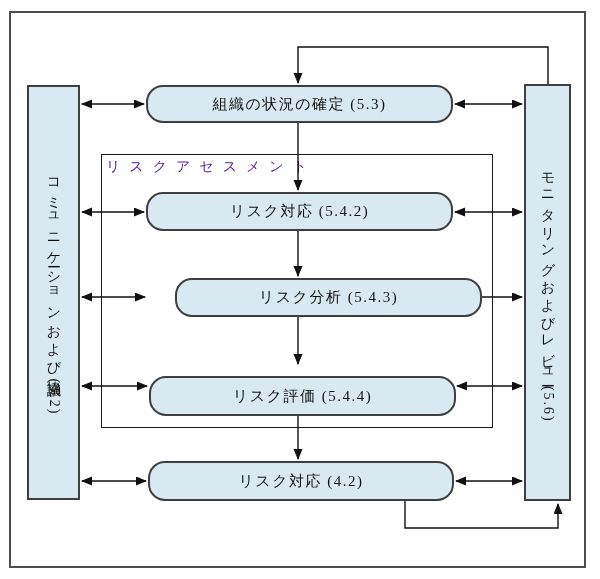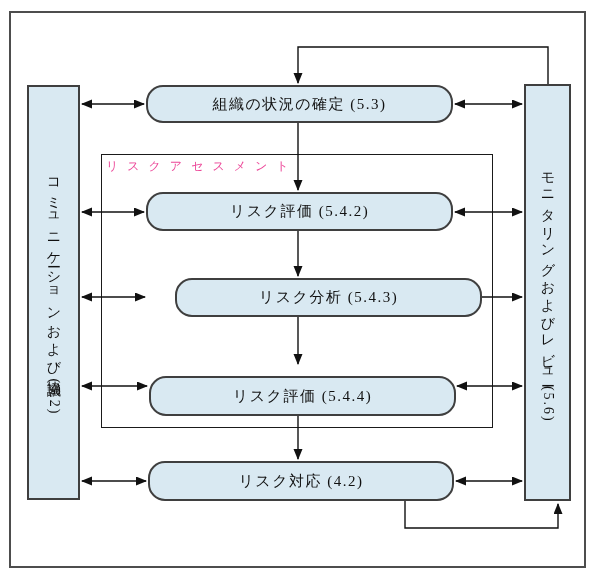--- a/index.html
+++ b/index.html
@@ -64,23 +64,23 @@
     width: 392px;
     height: 274px;
     border: 1px solid #1a1a1a;
     box-sizing: border-box;
     background: transparent;
   }
   .group-label {
     position: absolute;
     left: 106px;
     top: 158px;
-    font-size: 12px;
+    font-size: 14px;
     letter-spacing: 9px;
-    color: #ec4899;
+    color: #4c1d95;
     white-space: nowrap;
   }
   svg.wires {
     position: absolute;
     left: 0;
     top: 0;
     pointer-events: none;
   }
   svg.wires line, svg.wires path.wire {
     stroke: var(--line, #111111);
@@ -131,21 +131,21 @@
     <line x1="455" y1="212" x2="522" y2="212" marker-start="url(#arrS)" marker-end="url(#arrE)"></line>
     <line x1="456" y1="297" x2="522" y2="297" marker-start="url(#arrS)" marker-end="url(#arrE)"></line>
     <line x1="457" y1="386" x2="522" y2="386" marker-start="url(#arrS)" marker-end="url(#arrE)"></line>
     <line x1="456" y1="481" x2="522" y2="481" marker-start="url(#arrS)" marker-end="url(#arrE)"></line>
   </svg>
 
   <div class="node process node-context">
     <span>組織の状況の確定 (5.3)</span>
   </div>
   <div class="node process node-identification">
-    <span>リスク評価 (5.4.2)</span>
+    <span>リスク対応 (5.4.2)</span>
   </div>
   <div class="node process node-analysis">
     <span>リスク分析 (5.4.3)</span>
   </div>
   <div class="node process node-evaluation">
     <span>リスク評価 (5.4.4)</span>
   </div>
   <div class="node process node-treatment">
     <span>リスク対応 (4.2)</span>
   </div>

